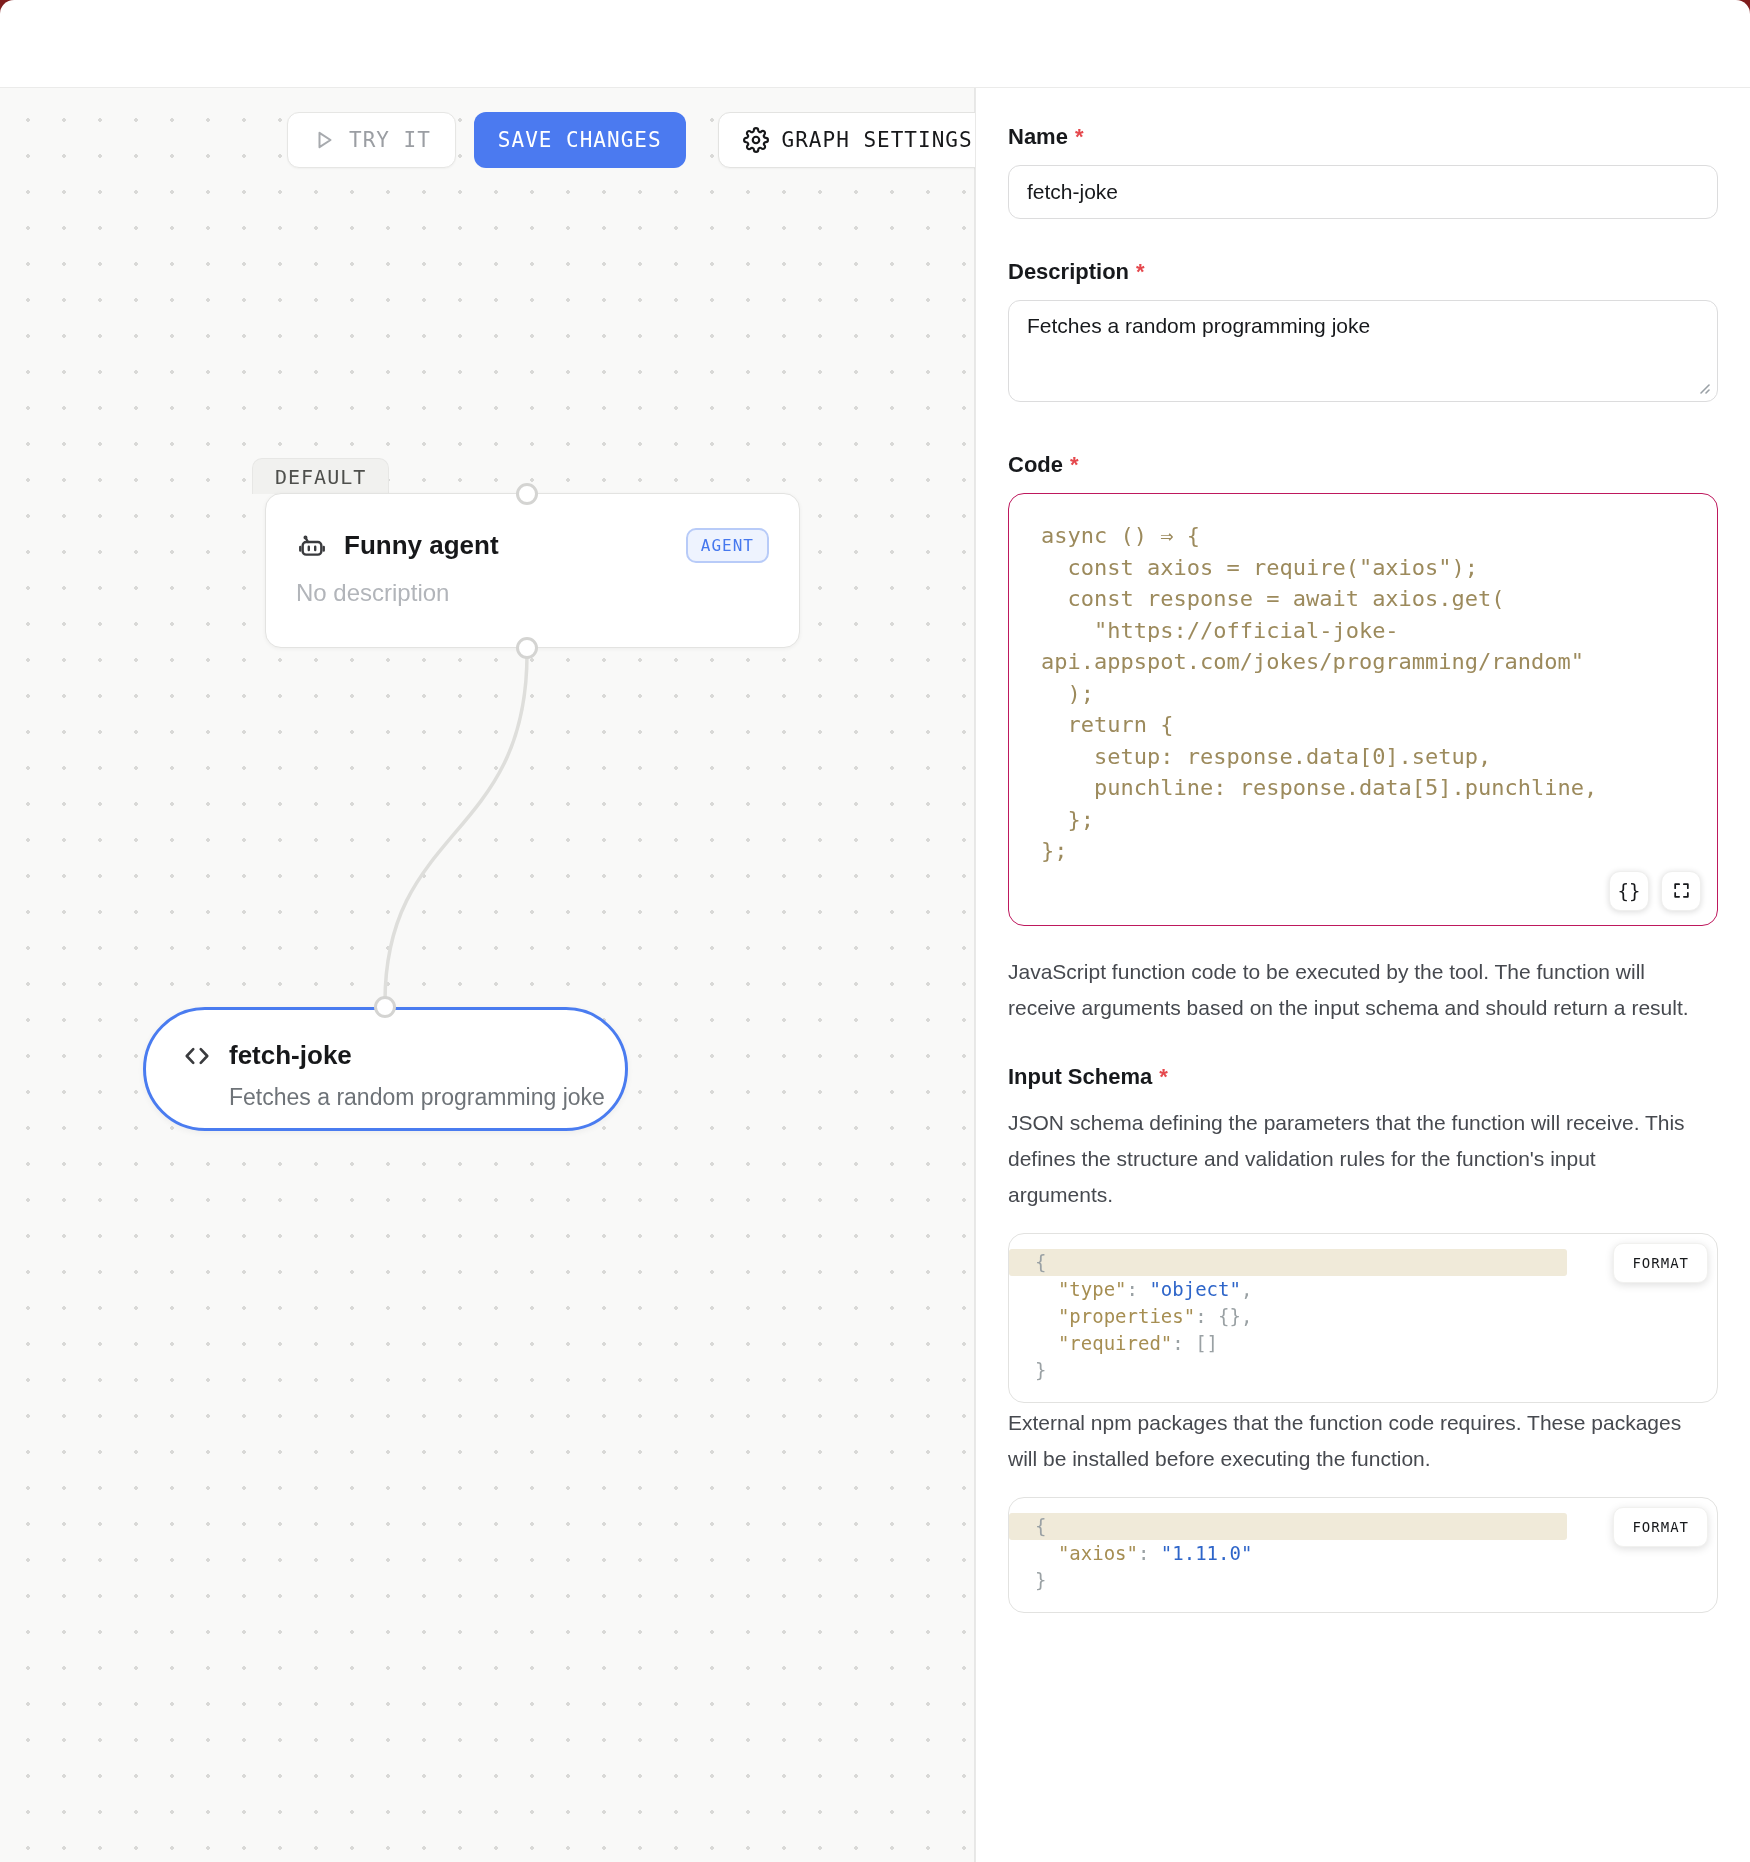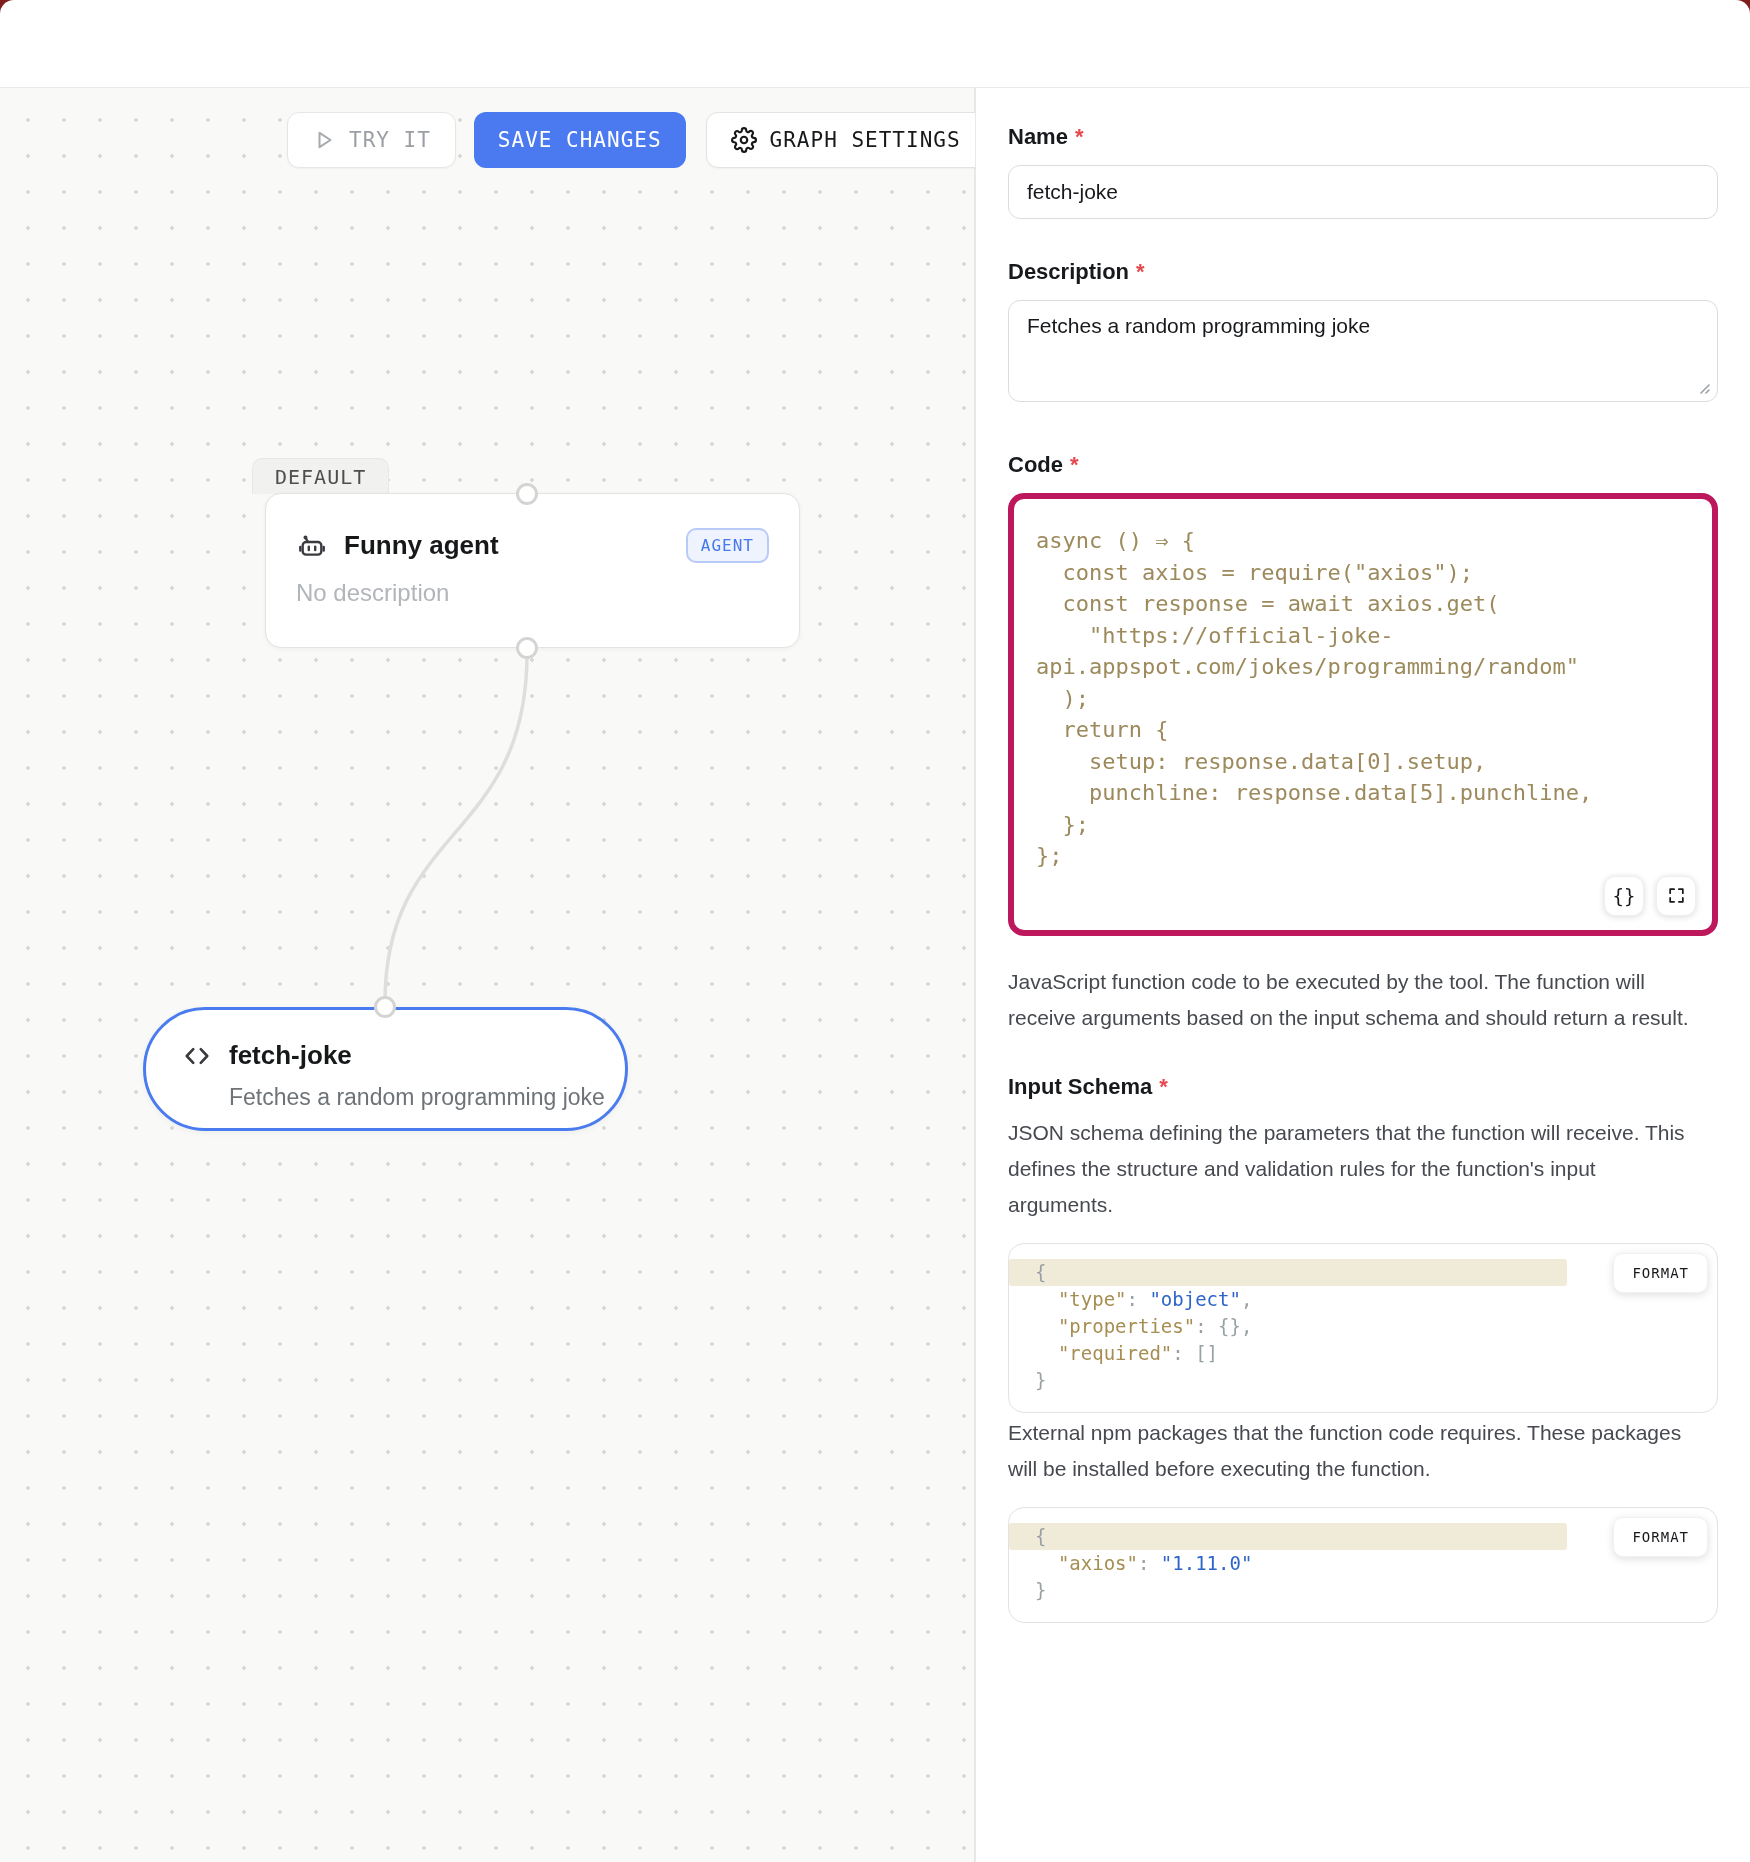--- a/index.html
+++ b/index.html
@@ -15,21 +15,21 @@
     background-image:radial-gradient(circle, #d9d9d7 2px, transparent 2px);
     background-size:36px 36px; background-position:10px 14px;
     border-right:1px solid #e7e7e6; }
 
   .toolbar { position:absolute; left:287px; top:24px; display:flex; align-items:center; }
   .btn { height:56px; display:flex; align-items:center; justify-content:center; gap:13px;
     border-radius:12px; font-family:"DejaVu Sans Mono", monospace; font-size:21px; letter-spacing:1px;
     padding:0 24px; white-space:nowrap; cursor:pointer; }
   .btn-ghost { background:#ffffff; border:1px solid #e6e6e4; color:#9b9ea3; box-shadow:0 1px 2px rgba(0,0,0,.04); }
   .btn-primary { background:#4b7af0; color:#ffffff; border:none; margin-left:18px; }
-  .btn-outline { background:#ffffff; border:1px solid #e3e3e1; color:#17181a; margin-left:20px; box-shadow:0 1px 2px rgba(0,0,0,.04);text-align:center; }
+  .btn-outline { background:#ffffff; border:1px solid #e3e3e1; color:#17181a; margin-left:32px; box-shadow:0 1px 2px rgba(0,0,0,.04);text-align:center; }
   .btn svg { flex:0 0 auto; }
 
   
   .edges { position:absolute; left:0; top:0; width:975px; height:1774px; pointer-events:none; }
 
   
   .handle { position:absolute; width:22px; height:22px; border-radius:50%; background:#fff; border:3px solid #d4d4d2; z-index:5; }
 
   
   .group-tab { position:absolute; left:252px; top:370px; height:36px; padding:0 22px; display:flex; align-items:center;
@@ -62,21 +62,21 @@
   .text-input { width:100%; height:54px; border:1px solid #dcdcdd; border-radius:12px; padding:0 18px;
     font-size:21px; color:#17191c; font-family:"Liberation Sans", sans-serif; outline:none; background:#fff; }
   .textarea-wrap { position:relative; }
   textarea.text-area { width:100%; height:102px; border:1px solid #dcdcdd; border-radius:12px; padding:13px 18px;
     font-size:21px; color:#17191c; font-family:"Liberation Sans", sans-serif; resize:none; outline:none; display:block; }
   .resize-grip { position:absolute; right:7px; bottom:7px; }
 
   .gap { height:40px; }
   .gap-lg { height:50px; }
 
-  .code-box { position:relative; border:6px solid #be185d; border-radius:16px; background:#fff; padding:26px 22px 58px 22px; }
+  .code-box { position:relative; border:1px solid #be185d; border-radius:16px; background:#fff; padding:26px 22px 58px 32px; }
   .code-box .code-line { font-family:"DejaVu Sans Mono", monospace; font-size:22px; line-height:31.5px; white-space:pre; }
   .corner-btns { position:absolute; right:16px; bottom:14px; display:flex; gap:12px; }
   .mini-btn { width:40px; height:40px; background:#fff; border:1px solid #efefee; border-radius:11px;
     box-shadow:0 1px 6px rgba(0,0,0,.14); display:flex; align-items:center; justify-content:center;
     font-family:"DejaVu Sans Mono", monospace; font-size:19px; color:#17191c; cursor:pointer; }
 
   .help-text { font-size:21px; line-height:36px; color:#46494f; max-width:682px; margin-top:28px; }
   .section-label { margin-top:38px; }
   .section-help { font-size:21px; line-height:36px; color:#46494f; max-width:682px; margin-top:2px; }
 

